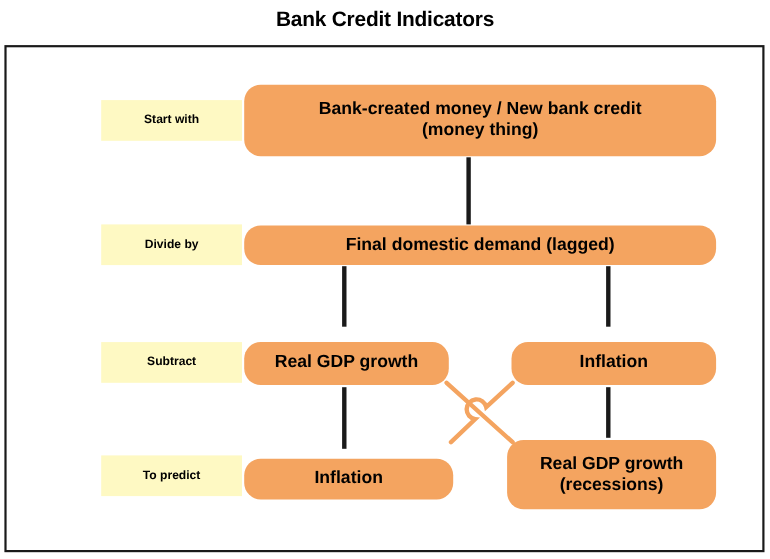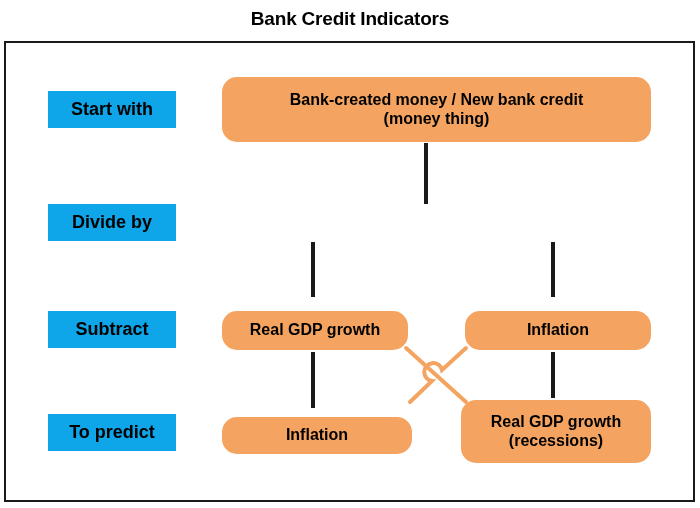--- a/index.html
+++ b/index.html
@@ -63,22 +63,23 @@
     display: flex;
     align-items: center;
     justify-content: center;
     text-align: center;
     font-weight: bold;
     color: #000000;
     line-height: 1.18;
     padding: 0 6px;
   }
   .box.stage-label {
-    background: #0ea5e9;
-    font-size: 18px;
+    background: #fef9c3;
+    font-size: 11px;
+    margin-left: 44px;
   }
   .box.content {
     background: #F4A460;
     font-size: 16px;
     border-radius: 15px;
   }
 
   
   #label-start-with { left: 48px;  top: 91px;  width: 128px; height: 37px; }
   #label-divide-by  { left: 48px;  top: 204px; width: 128px; height: 37px; }
@@ -148,20 +149,23 @@
 
   <div class="box stage-label" id="label-to-predict">
     <span class="box-line">To predict</span>
   </div>
 
   <div class="box content" id="box-bank-credit">
     <span class="box-line">Bank-created money / New bank credit</span>
     <span class="box-line">(money thing)</span>
   </div>
 
+  <div class="box content" id="box-final-demand">
+    <span class="box-line">Final domestic demand (lagged)</span>
+  </div>
 
   <div class="box content" id="box-real-gdp-growth">
     <span class="box-line">Real GDP growth</span>
   </div>
 
   <div class="box content" id="box-inflation-right">
     <span class="box-line">Inflation</span>
   </div>
 
   <div class="box content" id="box-inflation-left">

